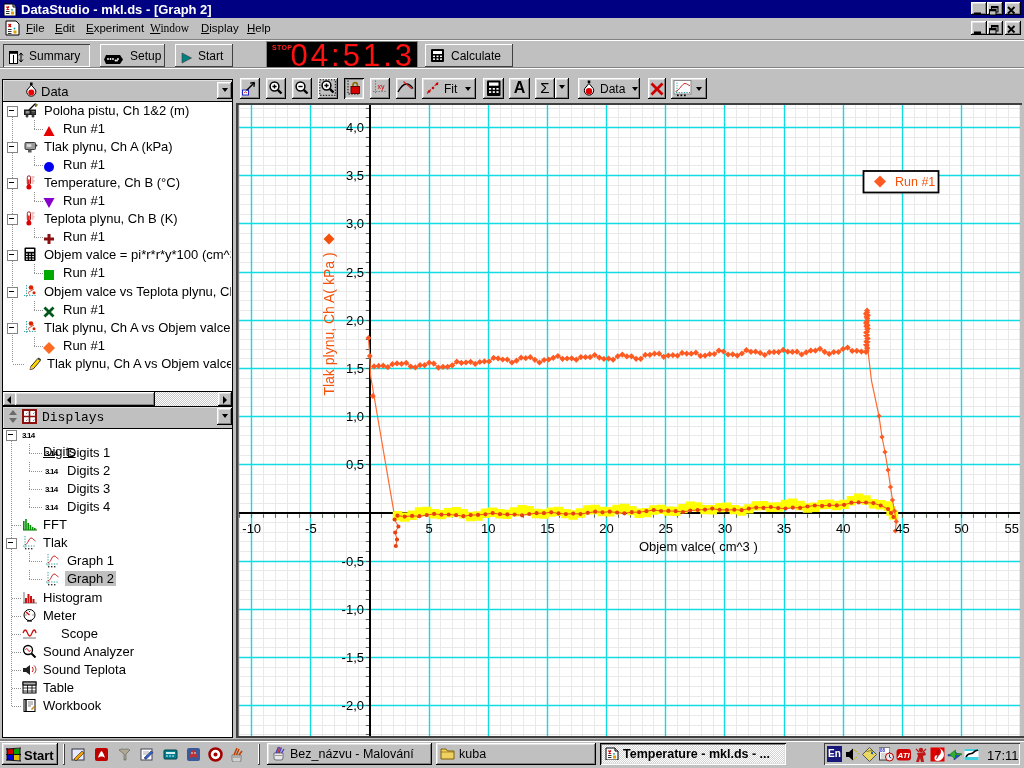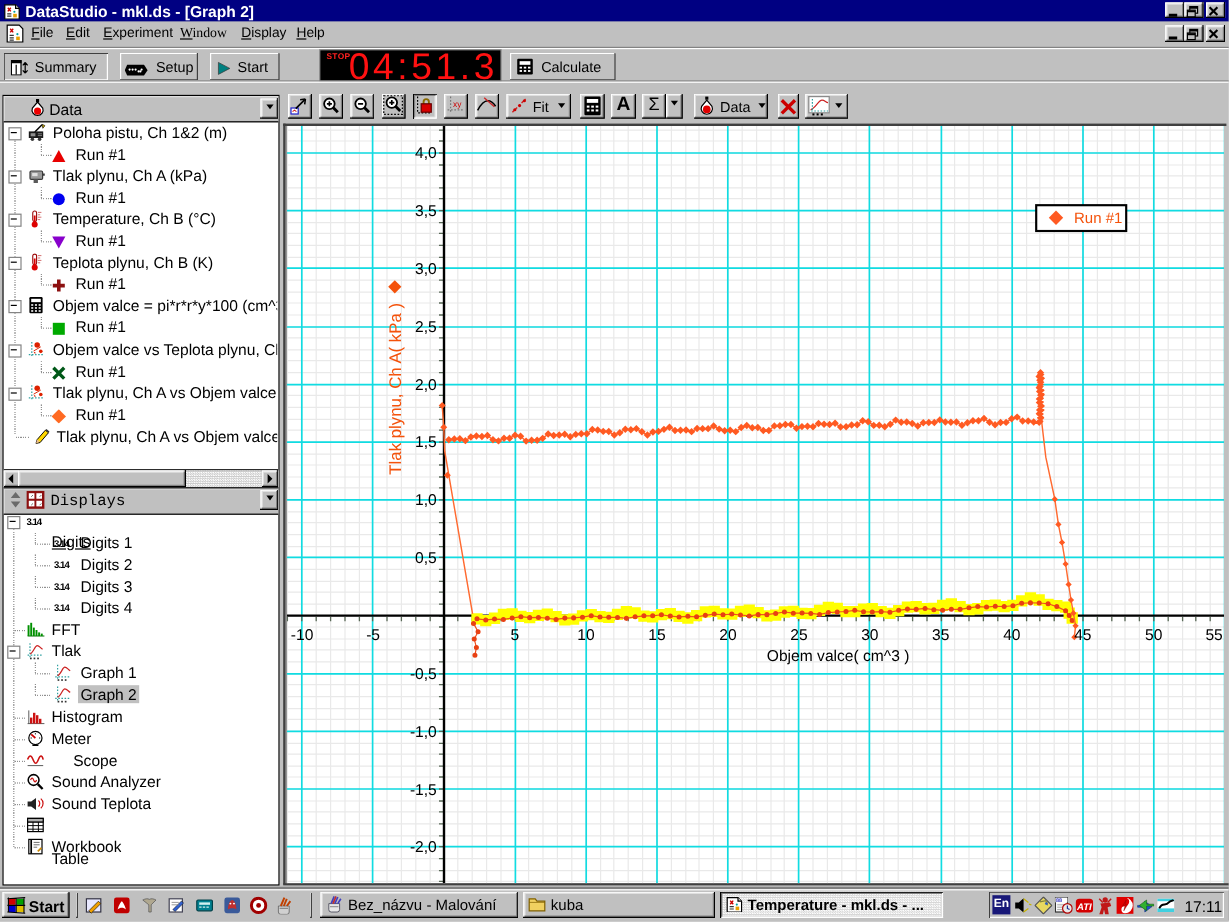--- a/index.html
+++ b/index.html
@@ -530,21 +530,21 @@
       <path d="M1 6v4h3l4 3V3L4 6Z" fill="#222"></path>
       <path d="M10 5c1.5 1 1.5 4 0 5M12 3.5c2.5 2 2.5 6 0 8" stroke="#cc1111" fill="none"></path>
     </svg></div>
 <div class="tt" style="left:43px;top:662px;">Sound Teplota</div>
 <div class="doth" style="left:12px;top:688px;width:9px;"></div>
 <div class="abs" style="left:22px;top:680px;"><svg width="16" height="16" viewBox="0 0 16 16">
       <rect x="1" y="2" width="13" height="11" fill="#fff" stroke="#000"></rect>
       <path d="M1 5h13M1 8h13M1 11h13M5.5 2v11M10 2v11" stroke="#000" stroke-width="0.8"></path>
       <rect x="1" y="2" width="13" height="3" fill="#b0b0b0" stroke="#000"></rect>
     </svg></div>
-<div class="tt" style="left:43px;top:708px;text-align:center;">Table</div>
+<div class="tt" style="left:43px;top:680px;text-align:center;">Table</div>
 <div class="doth" style="left:12px;top:706px;width:9px;"></div>
 <div class="abs" style="left:22px;top:698px;"><svg width="16" height="16" viewBox="0 0 16 16">
       <rect x="2" y="1.5" width="11" height="12" fill="#fff" stroke="#000"></rect>
       <path d="M4 1.5v12" stroke="#000" stroke-width="1.4"></path>
       <path d="M6 4h5M6 6h5M6 8h3" stroke="#555" stroke-width="0.7"></path>
       <path d="M9 11l3-3 1 1-3 3Z" fill="#cc8800"></path>
     </svg></div>
 <div class="tt" style="left:43px;top:698px;">Workbook</div>
 <div class="abs" style="left:0px;top:741px;width:1024px;height:27px;background:#c0c0c0;border-top:1px solid #fff;box-shadow:0 -2px 0 #808080;"></div>
 <div class="abs raised" style="left:2px;top:743px;width:56px;height:22px;"></div>

